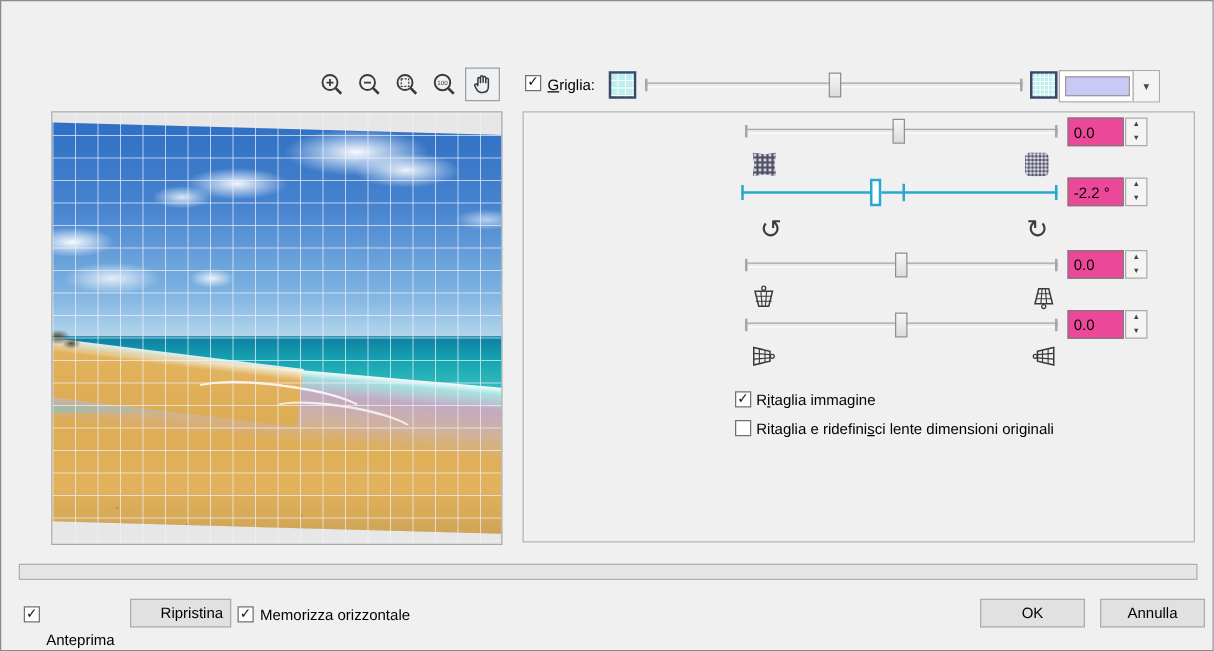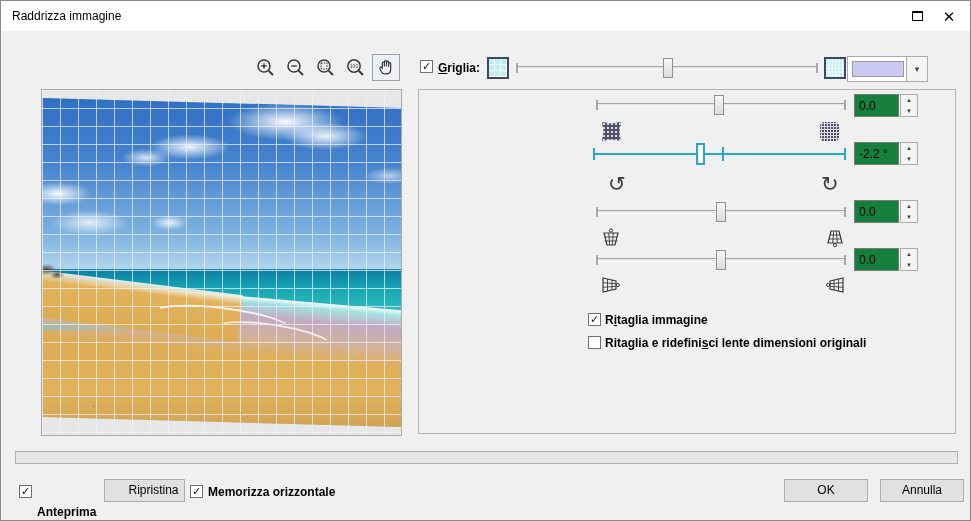--- a/index.html
+++ b/index.html
@@ -57,40 +57,40 @@
       radial-gradient(ellipse 10px 6px at 80% 80%, #5a4f38, transparent 75%); }
   .gridoverlay{ position:absolute; inset:0; pointer-events:auto;
     background-image:
       linear-gradient(rgba(240,240,253,.72) 1px, transparent 1px),
       linear-gradient(90deg, rgba(240,240,253,.72) 1px, transparent 1px);
     background-size:18px 18px; }
   
   .cb{ position:absolute; width:13px; height:13px; background:#fff; border:1px solid #707070; font-size:11px; line-height:11px; text-align:center; cursor:pointer; color:#111; }
   .cb .mark{ display:none; }
   .cb.checked .mark{ display:block; font-weight:bold; }
-  .lbl{ position:absolute; white-space:nowrap;font-weight:bold; }
+  .lbl{ position:absolute; white-space:nowrap; }
   .mn{ text-decoration:underline; }
   .gridicon{ position:absolute; width:22px; height:22px; border:2px solid #3f4766; background:#bdeff1; cursor:pointer; }
   .gridicon .inner{ position:absolute; inset:0;
       background-image:linear-gradient(#fff 1px, transparent 1px), linear-gradient(90deg,#fff 1px, transparent 1px); }
   .gridicon.coarse .inner{ background-size:6px 6px; background-position:-1px -1px; }
   .gridicon.fine .inner{ background-size:3.4px 3.4px; background-position:-1px -1px; }
   
   .slider{ position:absolute; height:24px; cursor:pointer; }
   .slider .track{ position:absolute; left:0; right:0; top:10px; height:4px; background:#e9e9e9; border:1px solid #a6a6a6; border-bottom-color:#fff; }
   .slider .cap{ position:absolute; top:7px; width:2px; height:10px; background:#a6a6a6; }
   .slider .cap.l{ left:0; } .slider .cap.r{ right:0; }
   .slider .thumb{ position:absolute; top:2px; width:10px; height:20px; background:linear-gradient(180deg,#f6f6f6,#dcdcdc); border:1px solid #8f8f8f; }
   .slider.cyan .track{ top:11px; height:2px; background:var(--accent); border:none; }
   .slider.cyan .cap{ background:var(--accent); top:6px; height:12px; }
   .slider.cyan .tick{ position:absolute; top:5px; width:2px; height:14px; background:var(--accent); }
   .slider.cyan .thumb{ top:1px; width:9px; height:22px; background:#fff; border:2px solid var(--accent); }
   
   .spinbox{ position:absolute; width:64px; height:23px; }
-  .spinbox input{ position:absolute; left:0; top:0; width:45px; height:23px; border:1px solid #7a7a7a; background:#15803d; font:12px "Liberation Sans","DejaVu Sans",sans-serif; padding:0 4px; }
+  .spinbox input{ position:absolute; left:0; top:0; width:45px; height:23px; border:1px solid #7a7a7a; background:#ec4899; font:12px "Liberation Sans","DejaVu Sans",sans-serif; padding:0 4px; }
   .spinner{ position:absolute; left:46px; top:0; width:18px; height:23px; border:1px solid #ababab; background:#f4f4f4; }
   .spinner span{ position:absolute; left:0; width:100%; text-align:center; font-size:6px; color:#444; cursor:pointer; }
   .spinner .up{ top:2px; } .spinner .dn{ bottom:2px; }
   
   .disticon{ position:absolute; width:19px; height:19px; background:#50506a; cursor:pointer;
      background-image:radial-gradient(rgba(255,255,255,.8) 1px, transparent 1.4px); background-size:4px 4px; }
   .disticon.pincushion{ clip-path:polygon(0 0,50% 8%,100% 0,92% 50%,100% 100%,50% 92%,0 100%,8% 50%); }
   .disticon.barrel{ background-size:3px 3px; border-radius:4px; }
   .rotglyph{ position:absolute; font-size:21px; color:#3c3c3c; cursor:pointer; line-height:22px; }
   .persp{ position:absolute; width:22px; height:22px; cursor:pointer; }
@@ -104,27 +104,20 @@
   
   .progress{ position:absolute; left:14px; top:450px; width:943px; height:13px; background:#e6e6e6; border:1px solid #b0b0b0; }
   .btn{ position:absolute; height:23px; background:#e1e1e1; border:1px solid #adadad; text-align:center; line-height:21px; cursor:pointer; font-size:12px; }
   svg{ display:block; }
 </style>
 </head>
 <body>
 
 <div id="dialog">
 
-  <div class="titlebar">
-    <div class="title">Raddrizza immagine</div>
-    <div class="win-btn" style="right:40px;">
-      <span class="maxbox"></span>
-    </div>
-    <div class="win-btn closex" style="right:8px;">✕</div>
-  </div>
 
   <div class="toolbtn" style="left:251px;">
     <svg width="22" height="22" viewBox="0 0 22 22">
       <circle cx="9" cy="9" r="6" fill="none" stroke="#3a3a3a" stroke-width="1.5"></circle>
       <line x1="13.6" y1="13.6" x2="18" y2="18" stroke="#3a3a3a" stroke-width="2"></line>
       <line x1="6.2" y1="9" x2="11.8" y2="9" stroke="#3a3a3a" stroke-width="1.4"></line>
       <line x1="9" y1="6.2" x2="9" y2="11.8" stroke="#3a3a3a" stroke-width="1.4"></line>
     </svg>
   </div>
   <div class="toolbtn" style="left:281px;">

